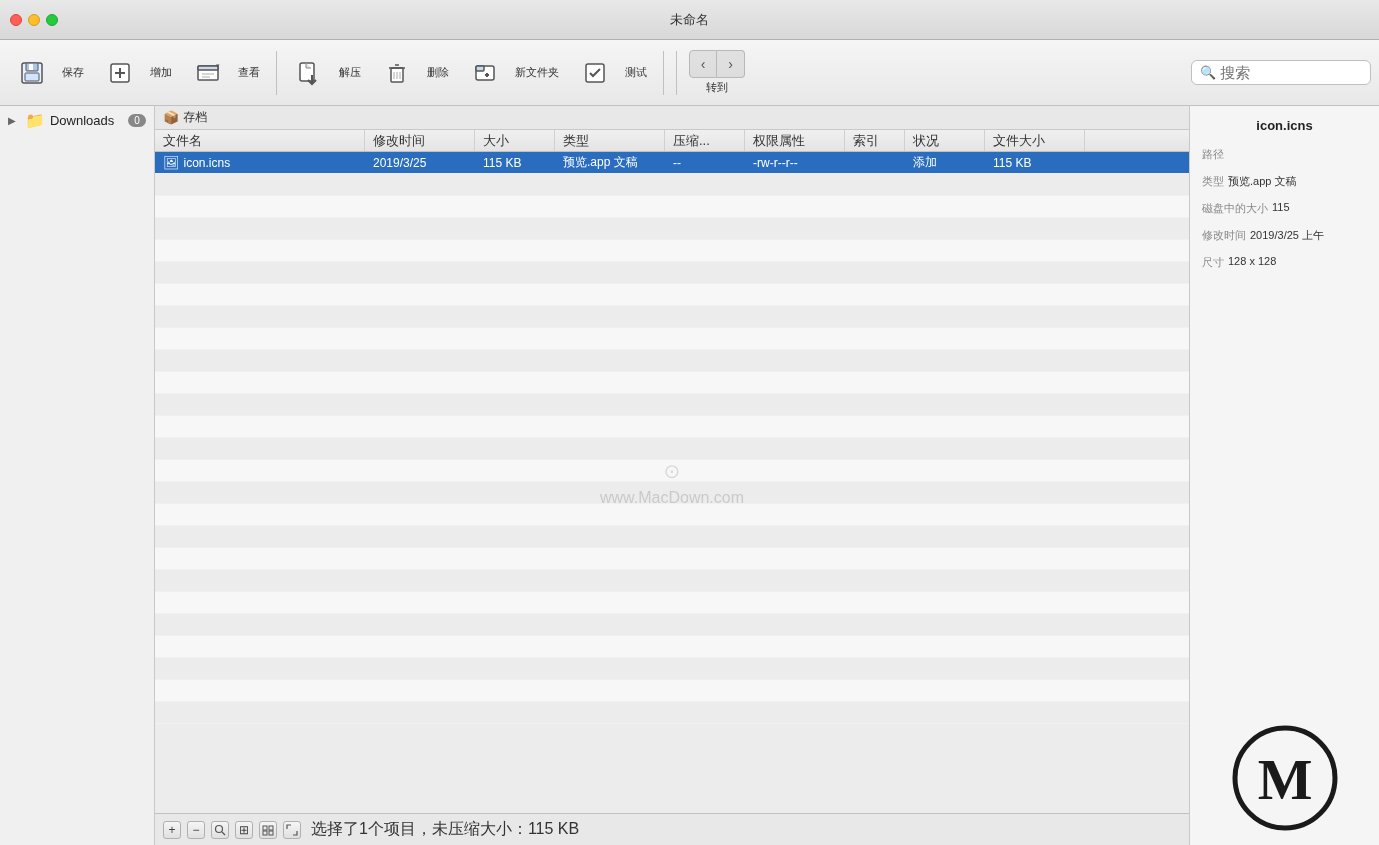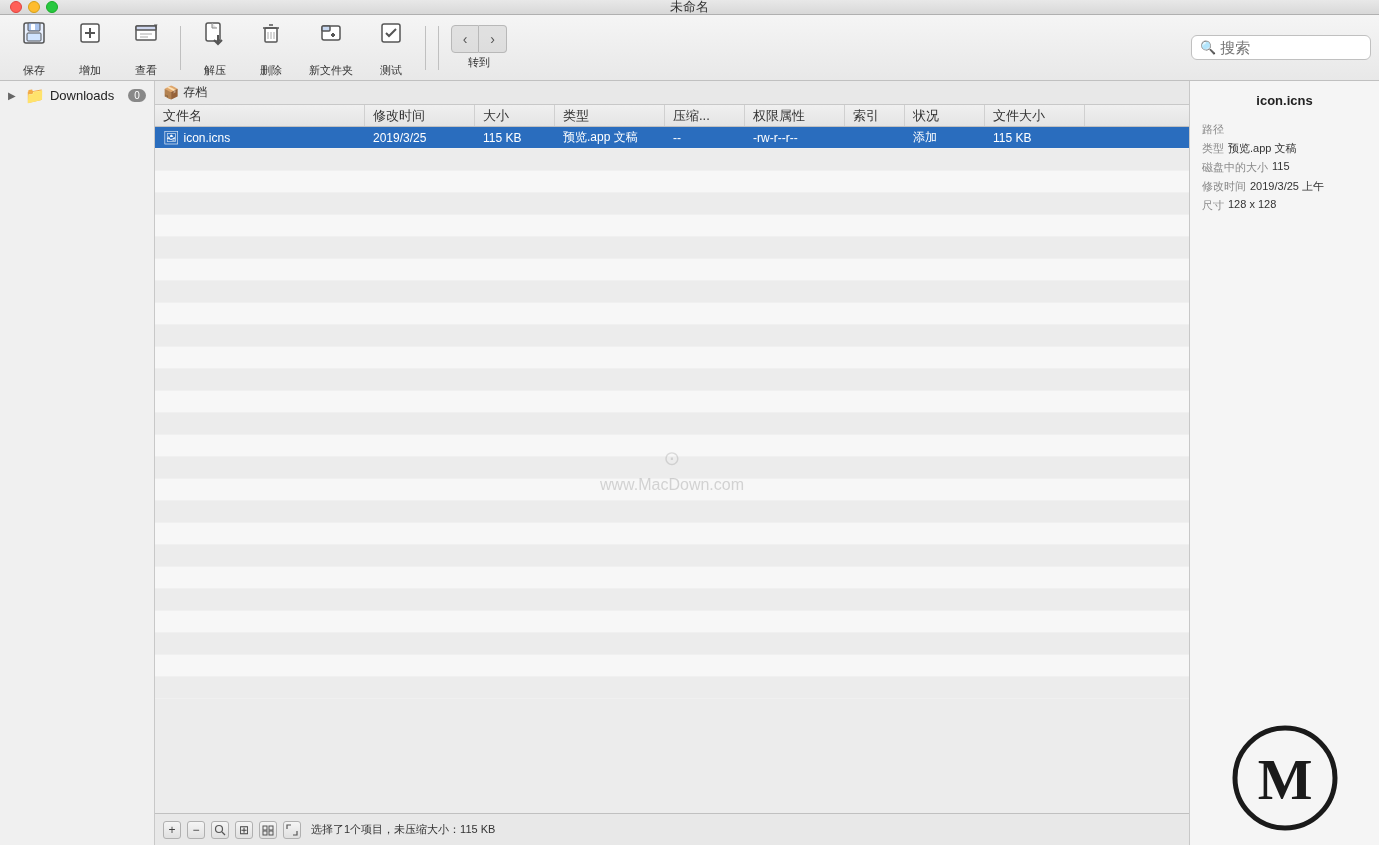--- a/index.html
+++ b/index.html
@@ -8,21 +8,21 @@
       font-size: 13px;
       background: #ececec;
       width: 1379px;
       height: 845px;
       overflow: hidden;
       display: flex;
       flex-direction: column;
     }
     
     .title-bar {
-      height: 15px;
+      height: 40px;
       background: linear-gradient(to bottom, #e8e8e8, #d8d8d8);
       display: flex;
       align-items: center;
       justify-content: center;
       position: relative;
       border-bottom: 1px solid #b0b0b0;
       flex-shrink: 0;
     }
     .traffic-lights {
       position: absolute;
@@ -50,21 +50,21 @@
       background: linear-gradient(to bottom, #f5f5f5, #e8e8e8);
       border-bottom: 1px solid #c0c0c0;
       display: flex;
       align-items: center;
       padding: 0 8px;
       gap: 4px;
       flex-shrink: 0;
     }
     .toolbar-item {
       display: flex;
-      flex-direction: column;
+      flex-direction: row;
       align-items: center;
       justify-content: center;
       padding: 4px 8px;
       min-width: 52px;
       cursor: pointer;
       border-radius: 6px;
       gap: 14px;
     }
     .toolbar-icon {
       width: 32px; height: 32px;
@@ -233,21 +233,21 @@
     .preview-filename {
       font-size: 13px;
       font-weight: 600;
       color: #222;
       text-align: center;
       margin-bottom: 14px;
     }
     .preview-meta {
       display: flex;
       flex-direction: column;
-      gap: 4px;
+      gap: 12px;
     }
     .preview-meta-row {
       display: flex;
       font-size: 11px;
       gap: 4px;
     }
     .preview-meta-key {
       color: #888;
       text-align: right;
       flex-shrink: 0;
@@ -278,21 +278,21 @@
       width: 18px; height: 18px;
       border: 1px solid #b0b0b0;
       border-radius: 3px;
       background: linear-gradient(to bottom, #f5f5f5, #e0e0e0);
       display: flex; align-items: center; justify-content: center;
       font-size: 12px;
       cursor: pointer;
       color: #444;
     }
     .bottom-status {
-      font-size: 11px;
+      font-size: 16px;
       color: #333;
       margin-left: 4px;
     }
     
     .file-area-wrapper {
       position: relative;
       flex: 1;
       display: flex;
       flex-direction: column;
       overflow: hidden;

